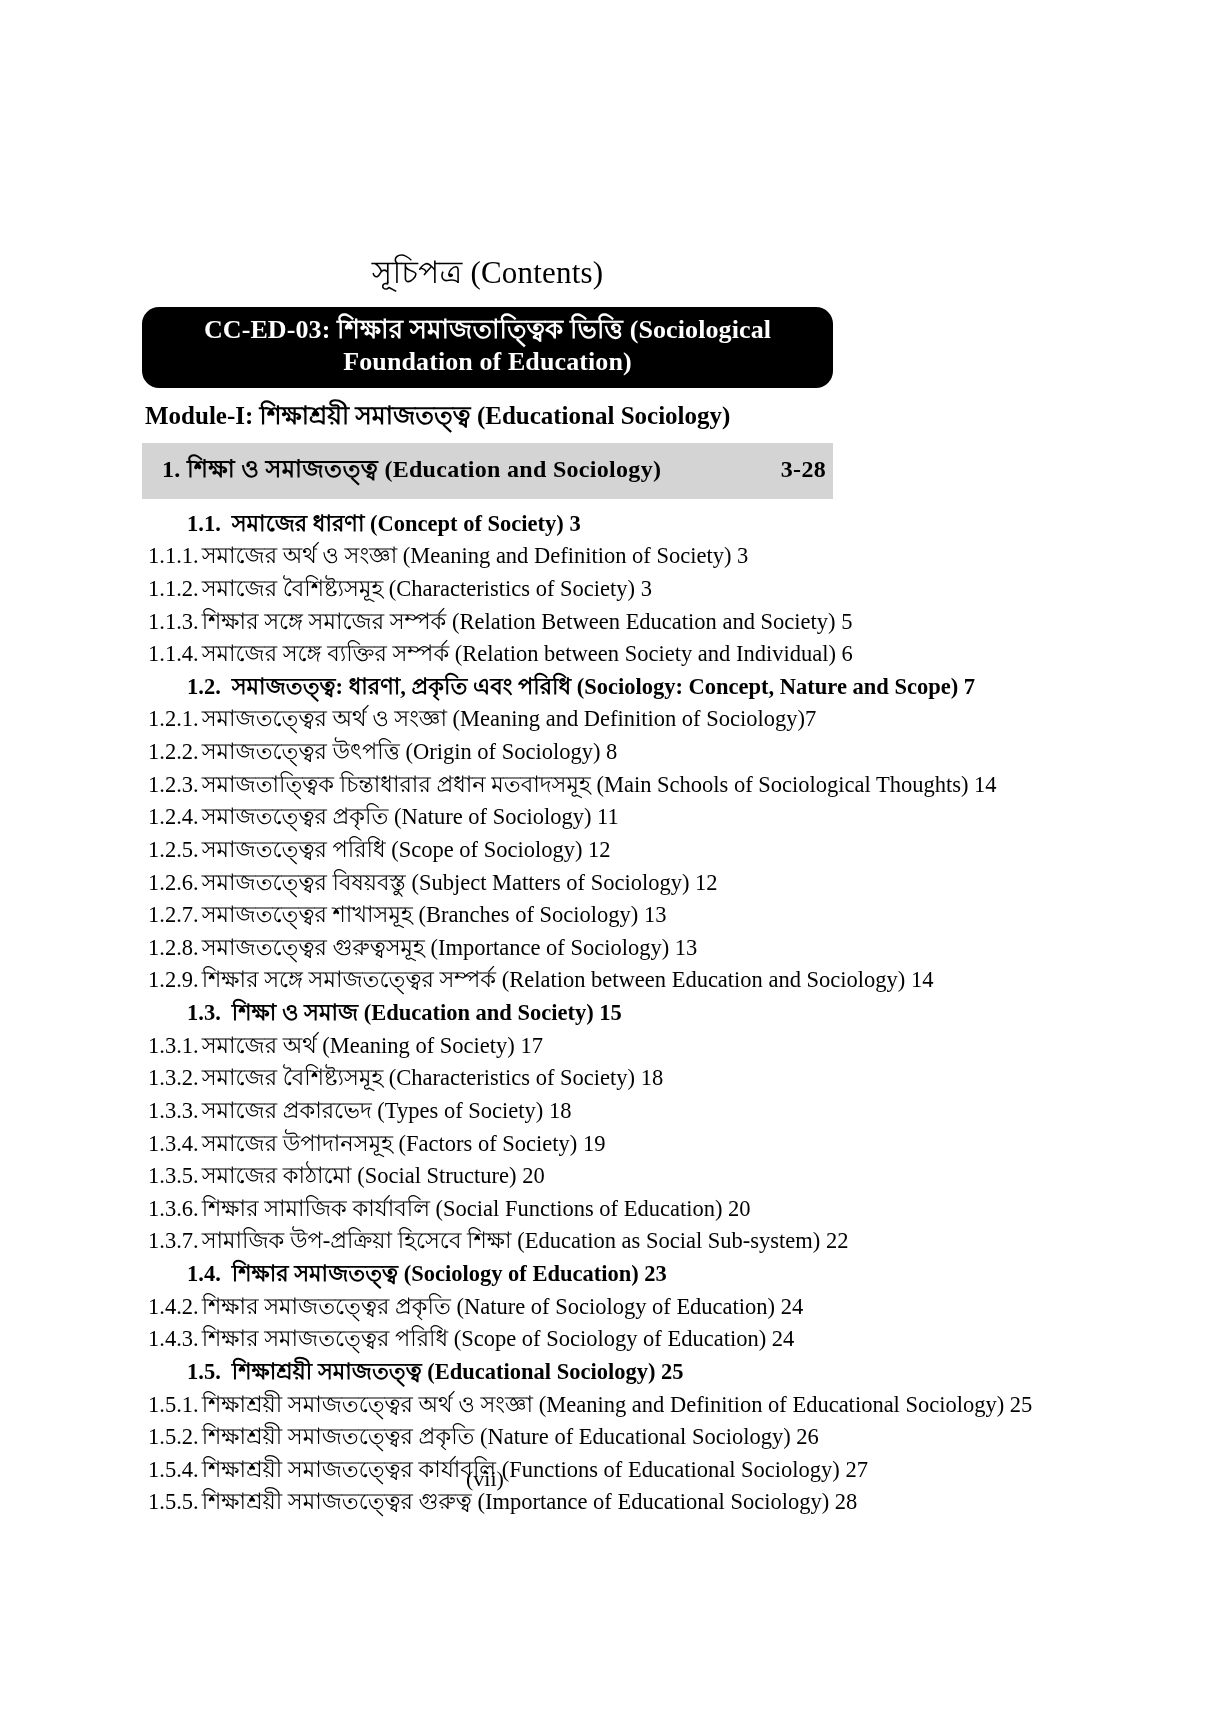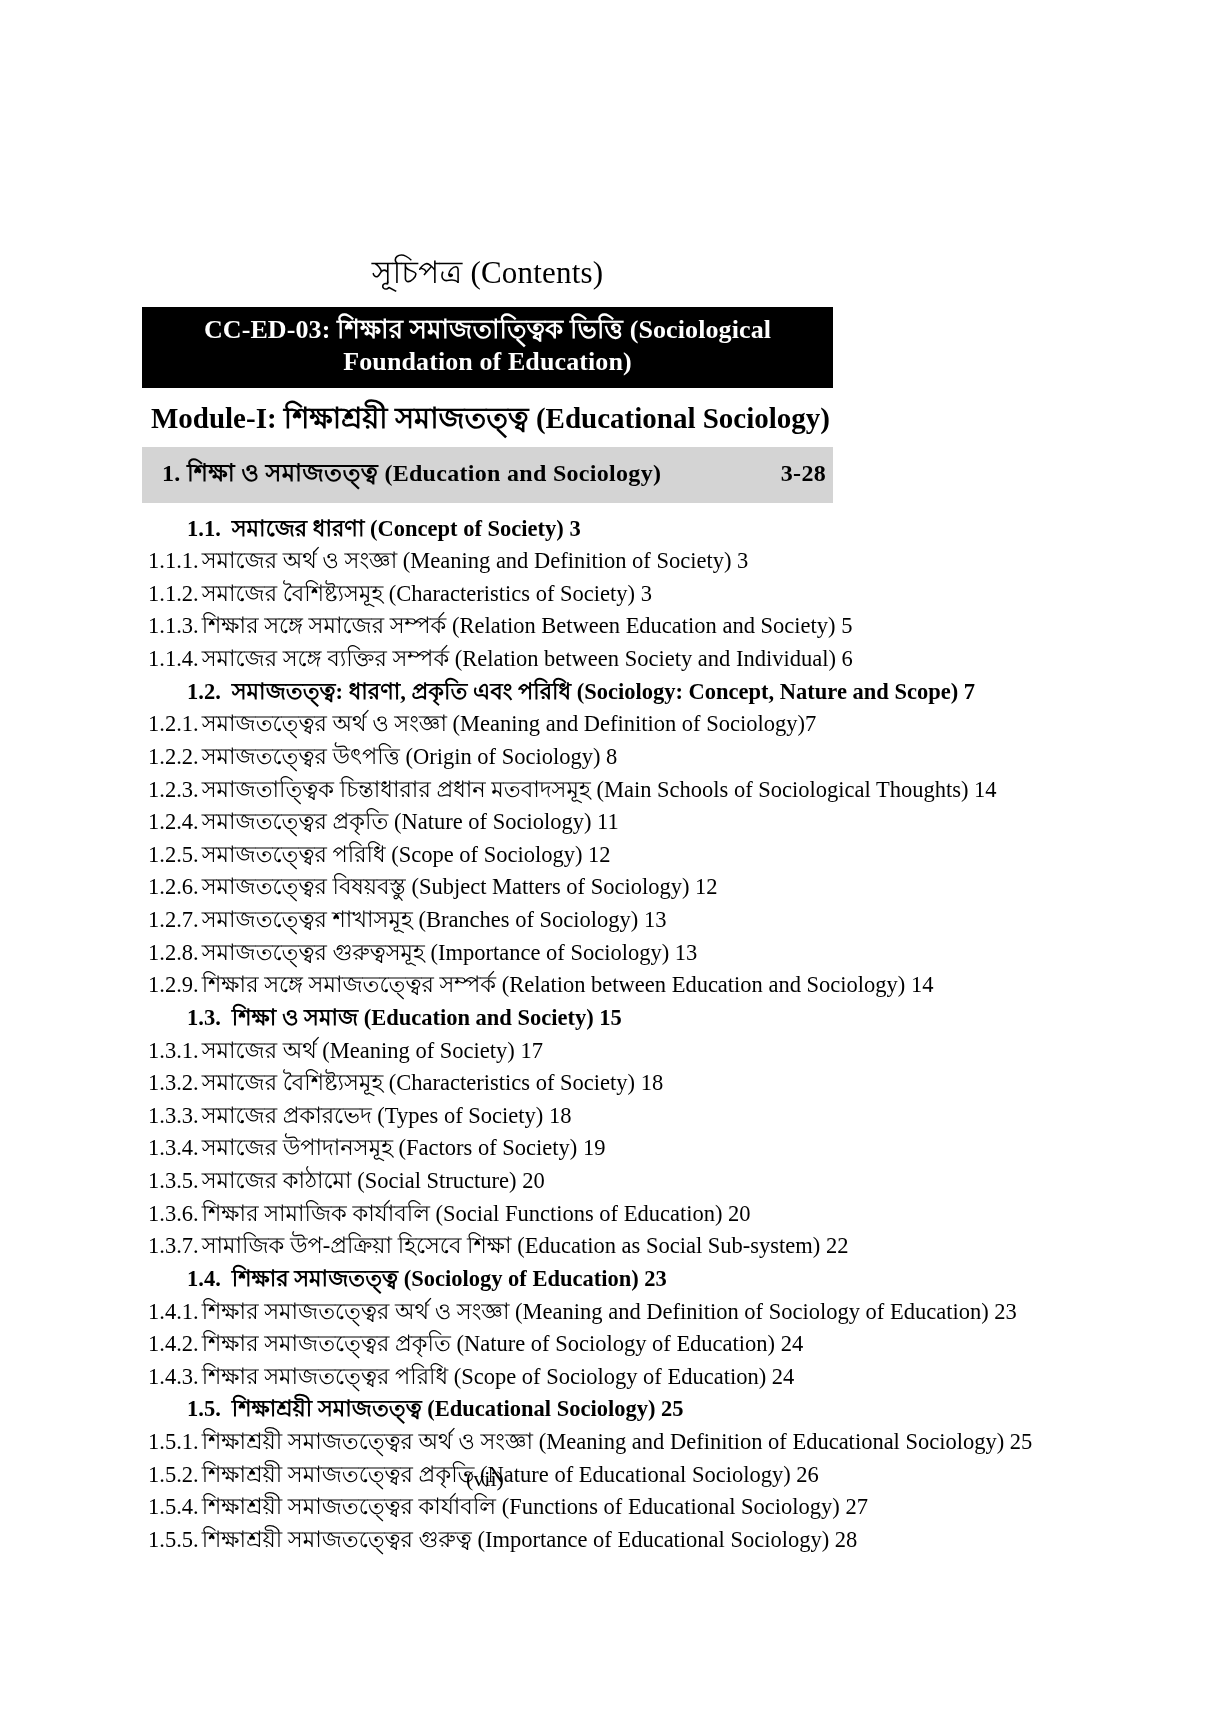--- a/index.html
+++ b/index.html
@@ -38,26 +38,27 @@
   .course-banner {
     background: #000000;
     color: #ffffff;
     text-align: center;
     font-weight: bold;
     font-size: 26px;
     line-height: 1.25;
     padding: 7px 6px 9px 6px;
     margin: 0 -3px 0 -3px;
     letter-spacing: 0.1px;
+    border-radius: 17px;
   }
 
   .module-title {
-    text-align: right;
+    text-align: left;
     font-weight: bold;
-    font-size: 29px;
+    font-size: 25px;
     line-height: 1.2;
     margin: 13px 0 12px 0;
   }
 
   .chapter-bar {
     background: #d4d4d4;
     display: flex;
     align-items: baseline;
     justify-content: space-between;
     font-weight: bold;
@@ -152,21 +153,20 @@
       <div class="toc-row level-3"><span class="toc-num">1.2.9.</span><span class="toc-text">শিক্ষার সঙ্গে সমাজতত্ত্বের সম্পর্ক (Relation between Education and Sociology) 14</span></div>
       <div class="toc-row level-2"><span class="toc-num">1.3.</span><span class="toc-text">শিক্ষা ও সমাজ (Education and Society) 15</span></div>
       <div class="toc-row level-3"><span class="toc-num">1.3.1.</span><span class="toc-text">সমাজের অর্থ (Meaning of Society) 17</span></div>
       <div class="toc-row level-3"><span class="toc-num">1.3.2.</span><span class="toc-text">সমাজের বৈশিষ্ট্যসমূহ (Characteristics of Society) 18</span></div>
       <div class="toc-row level-3"><span class="toc-num">1.3.3.</span><span class="toc-text">সমাজের প্রকারভেদ (Types of Society) 18</span></div>
       <div class="toc-row level-3"><span class="toc-num">1.3.4.</span><span class="toc-text">সমাজের উপাদানসমূহ (Factors of Society) 19</span></div>
       <div class="toc-row level-3"><span class="toc-num">1.3.5.</span><span class="toc-text">সমাজের কাঠামো (Social Structure) 20</span></div>
       <div class="toc-row level-3"><span class="toc-num">1.3.6.</span><span class="toc-text">শিক্ষার সামাজিক কার্যাবলি (Social Functions of Education) 20</span></div>
       <div class="toc-row level-3"><span class="toc-num">1.3.7.</span><span class="toc-text">সামাজিক উপ-প্রক্রিয়া হিসেবে শিক্ষা (Education as Social Sub-system) 22</span></div>
       <div class="toc-row level-2"><span class="toc-num">1.4.</span><span class="toc-text">শিক্ষার সমাজতত্ত্ব (Sociology of Education) 23</span></div>
-      <div class="toc-row level-3"><span class="toc-num">1.4.1.</span><span class="toc-text">শিক্ষার সমাজতত্ত্বের অর্থ ও সংজ্ঞা (Meaning and Definition of Sociology of Education) 23</span></div>
       <div class="toc-row level-3"><span class="toc-num">1.4.2.</span><span class="toc-text">শিক্ষার সমাজতত্ত্বের প্রকৃতি (Nature of Sociology of Education) 24</span></div>
       <div class="toc-row level-3"><span class="toc-num">1.4.3.</span><span class="toc-text">শিক্ষার সমাজতত্ত্বের পরিধি (Scope of Sociology of Education) 24</span></div>
       <div class="toc-row level-2"><span class="toc-num">1.5.</span><span class="toc-text">শিক্ষাশ্রয়ী সমাজতত্ত্ব (Educational Sociology) 25</span></div>
       <div class="toc-row level-3"><span class="toc-num">1.5.1.</span><span class="toc-text">শিক্ষাশ্রয়ী সমাজতত্ত্বের অর্থ ও সংজ্ঞা (Meaning and Definition of Educational Sociology) 25</span></div>
       <div class="toc-row level-3"><span class="toc-num">1.5.2.</span><span class="toc-text">শিক্ষাশ্রয়ী সমাজতত্ত্বের প্রকৃতি (Nature of Educational Sociology) 26</span></div>
       <div class="toc-row level-3"><span class="toc-num">1.5.4.</span><span class="toc-text">শিক্ষাশ্রয়ী সমাজতত্ত্বের কার্যাবলি (Functions of Educational Sociology) 27</span></div>
       <div class="toc-row level-3"><span class="toc-num">1.5.5.</span><span class="toc-text">শিক্ষাশ্রয়ী সমাজতত্ত্বের গুরুত্ব (Importance of Educational Sociology) 28</span></div>
     </div>
 
   <div class="folio">(vii)</div>

